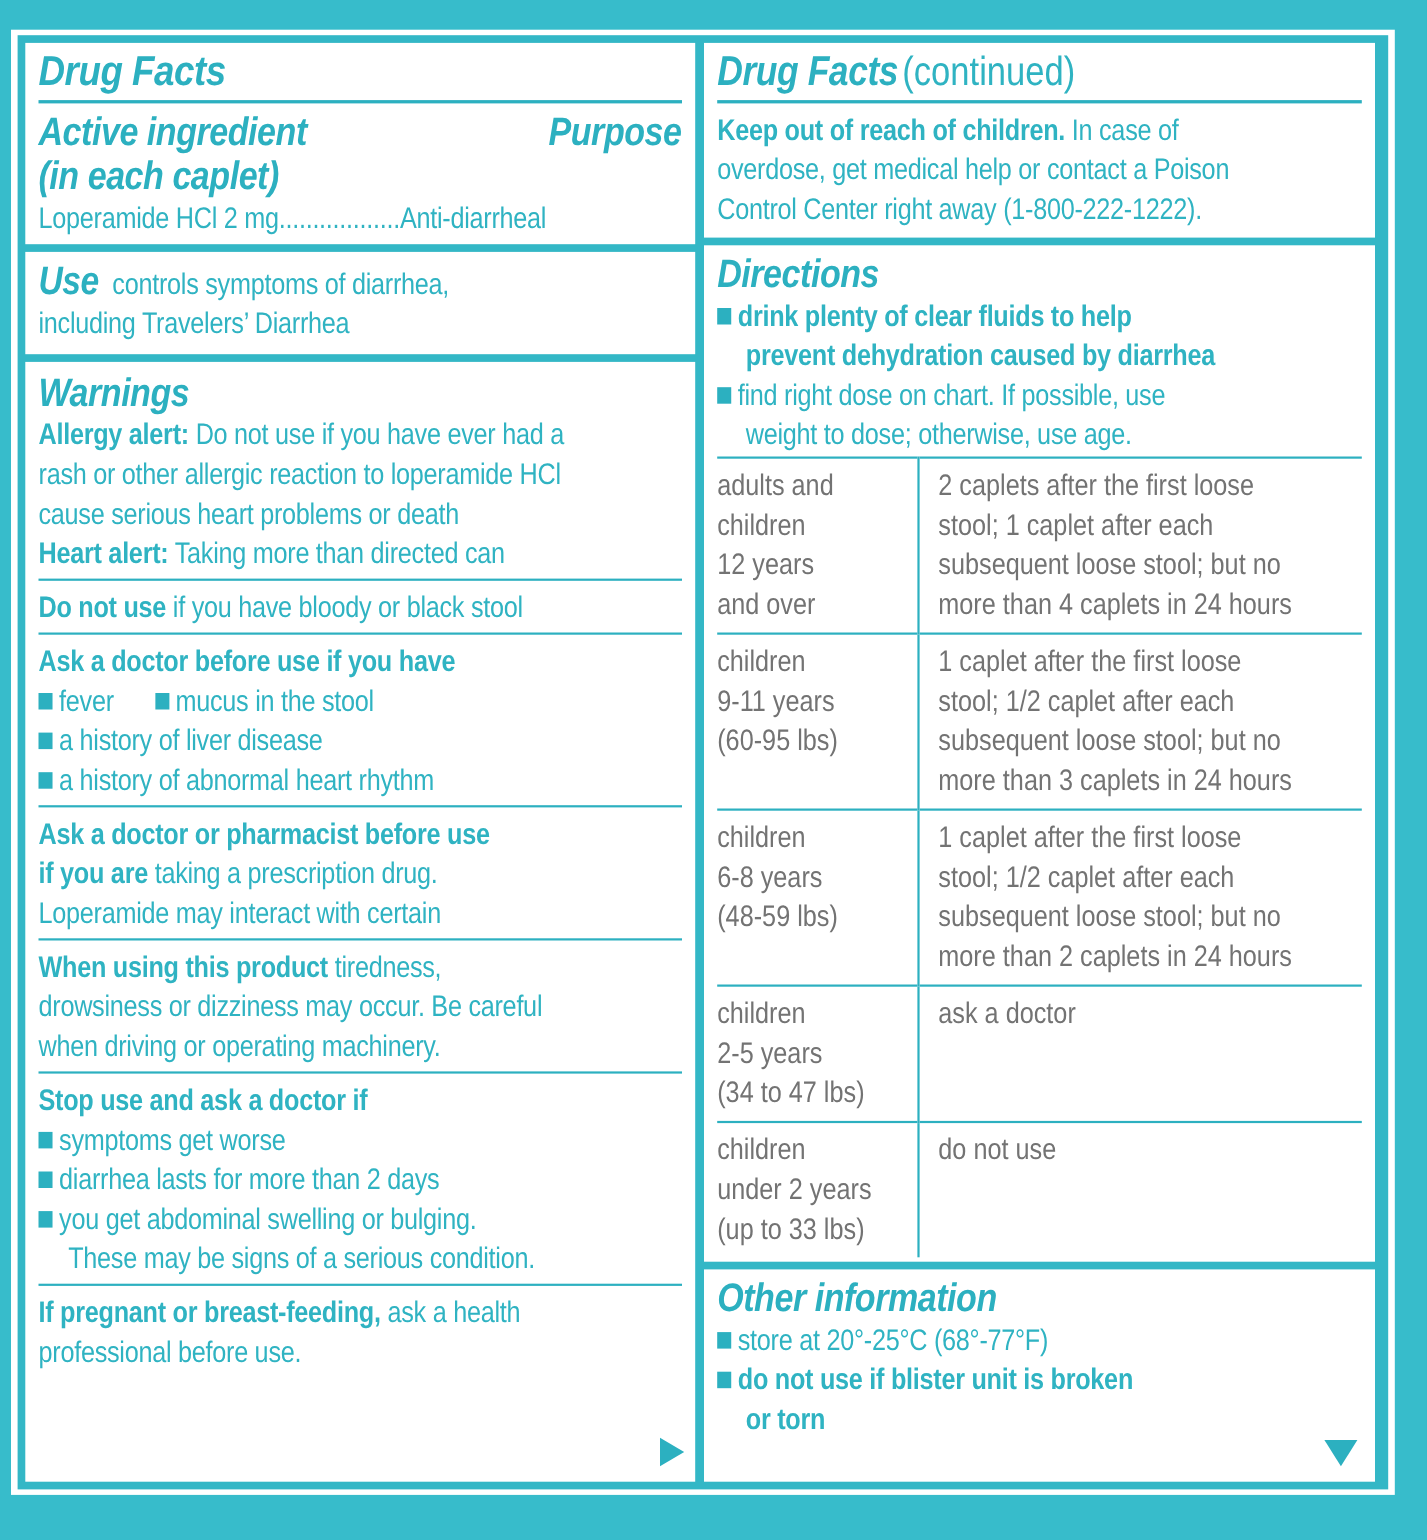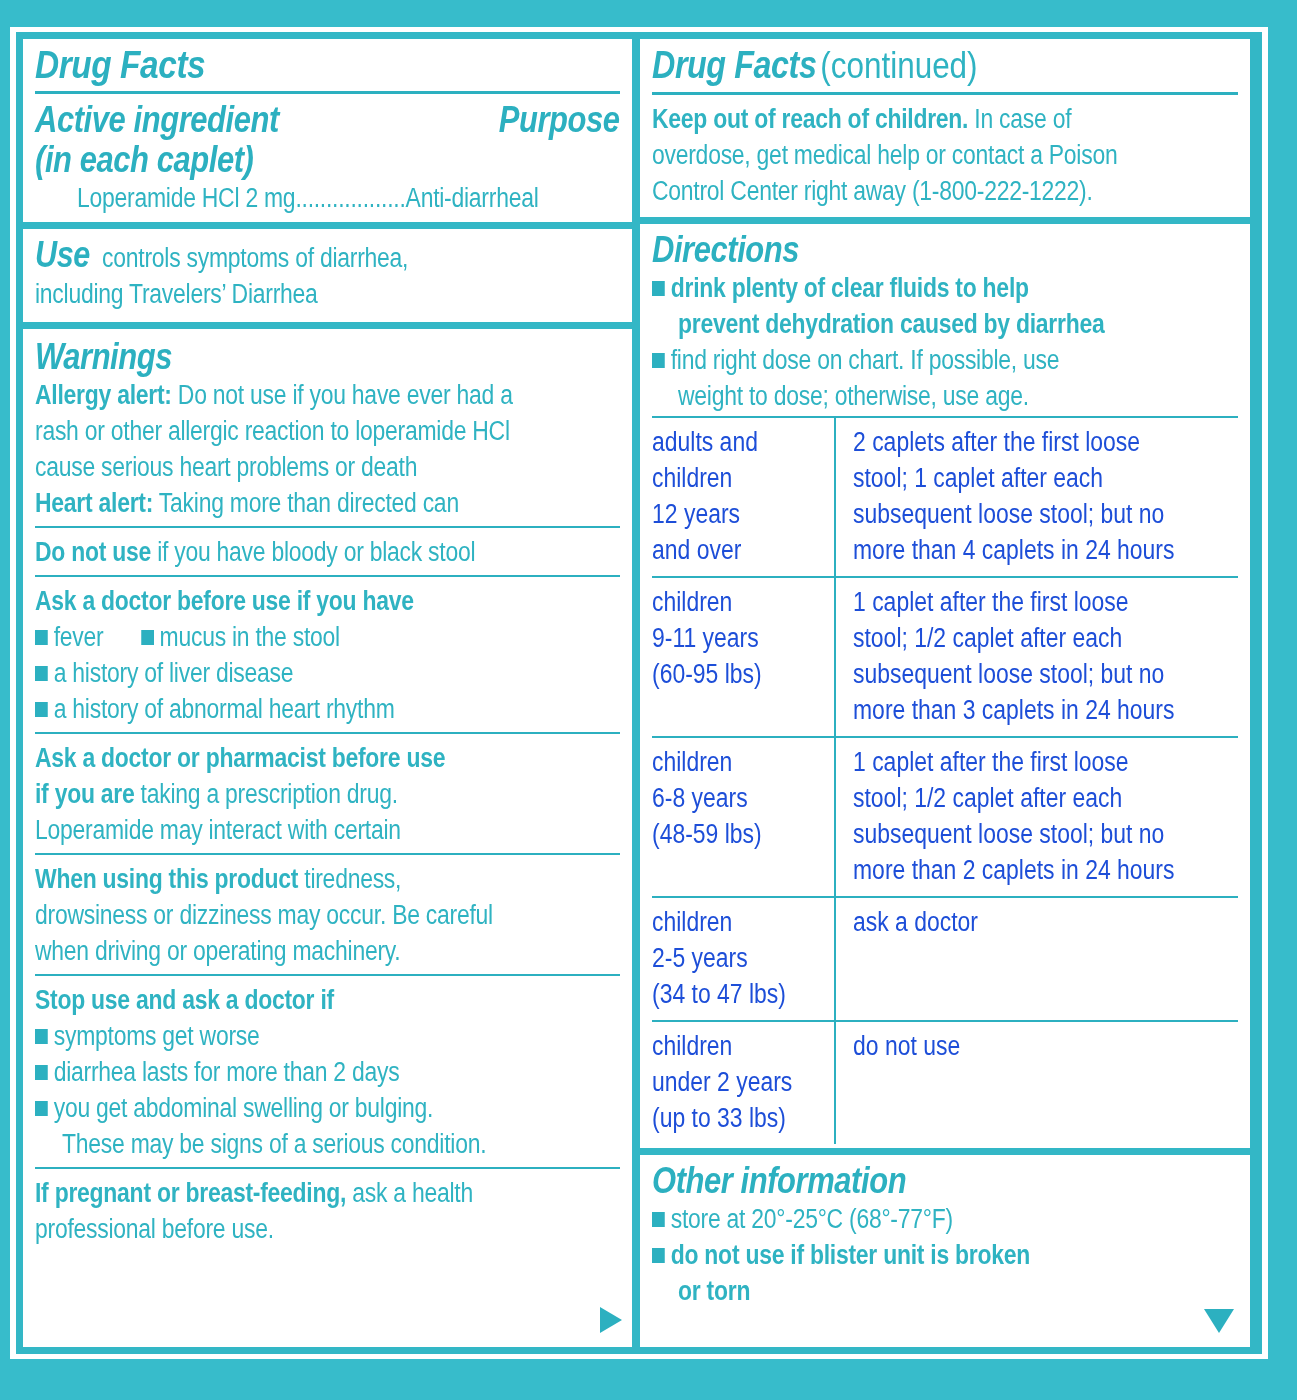--- a/index.html
+++ b/index.html
@@ -62,21 +62,21 @@
   }
 
   
   .ai-head { display: flex; justify-content: space-between; }
 
   
   .dose-table { width: 100%; border-collapse: collapse; margin-top: 2px; }
   .dose-table td {
     vertical-align: top;
     font-size: 27px; line-height: 36px;
-    color: #1d4ed8;
+    color: #737373;
     padding: 6px 0 8px 0;
   }
   .dose-table tr { border-top: 2px solid #2cb0c0; }
   .dose-table tr:last-child { border-bottom: none; }
   .dose-table td.age { width: 183px; border-right: 2px solid #2cb0c0; padding-right: 6px; }
   .dose-table td.dose { padding-left: 17px; }
 
   .arrow-right {
     position: absolute; right: 10px; bottom: 14px;
     width: 0; height: 0;
@@ -103,21 +103,21 @@
       <div class="box" style="padding-top:4px;padding-bottom:6px;">
         <div class="hd title-big">Drug Facts</div>
         <div class="rule"></div>
         <div class="ai-head">
           <div>
             <div class="hd sec-title">Active ingredient</div><br>
             <div class="hd sec-title">(in each caplet)</div>
           </div>
           <div class="hd sec-title" style="transform-origin:right;">Purpose</div>
         </div>
-        <div class="txt" style="white-space:nowrap;text-align:right;">
+        <div class="txt" style="white-space:nowrap;">
           <span class="cond">
             <span>Loperamide HCl 2 mg</span><span>..................</span><span>Anti-diarrheal</span>
           </span>
         </div>
       </div>
 
       <div class="box" style="padding-top:8px;padding-bottom:10px;">
         <div class="txt"><span class="cond"><span class="hd" style="font-size:36px;">Use</span>&nbsp;&nbsp;<span>controls symptoms of diarrhea,</span></span></div>
         <div class="txt"><span class="cond">including Travelers’ Diarrhea</span></div>
       </div>

